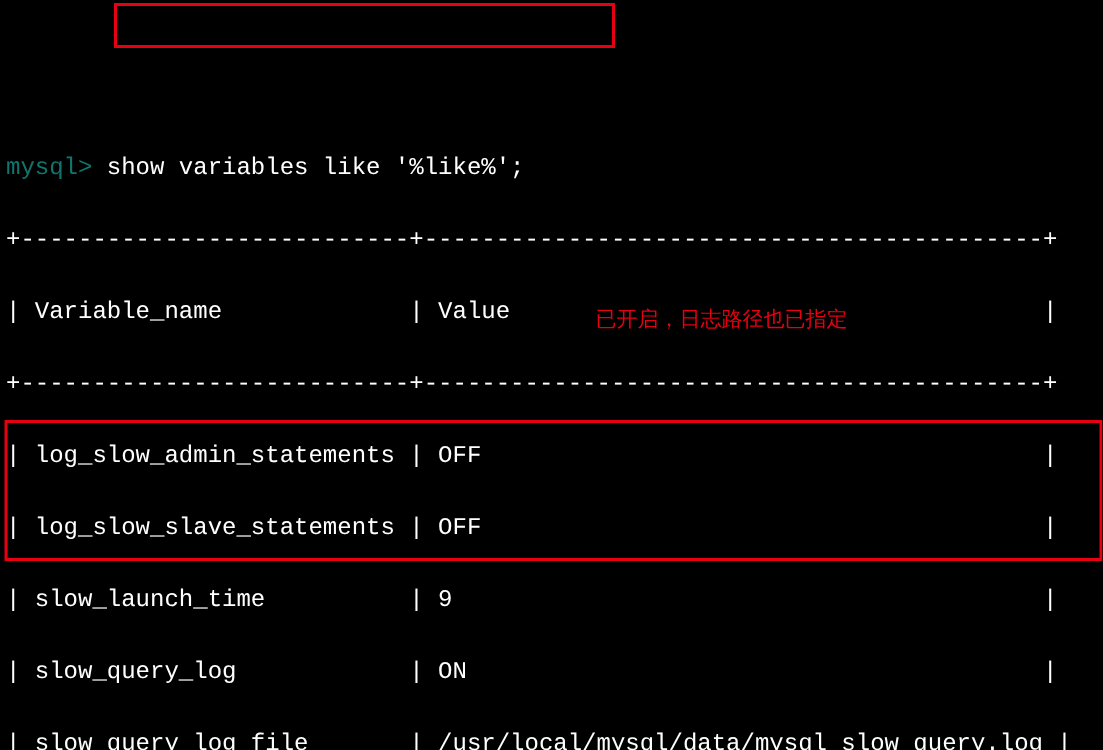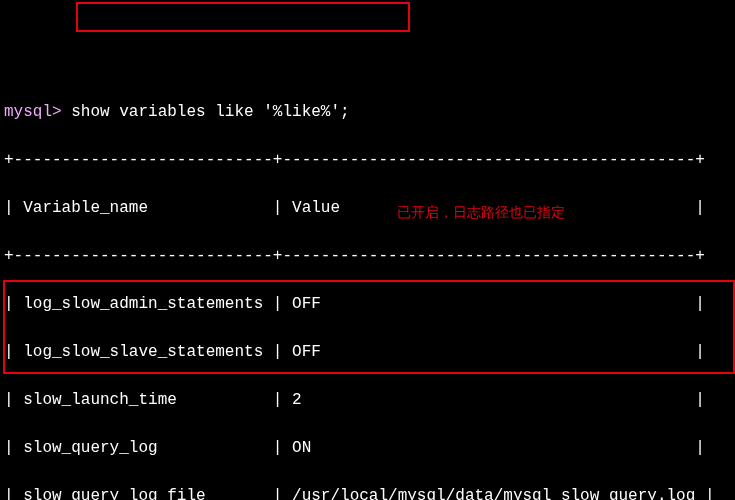--- a/index.html
+++ b/index.html
@@ -9,21 +9,21 @@
       font-size: 16px;
       margin: 0;
       padding: 4px;
       width: 735px;
       height: 500px;
       box-sizing: border-box;
       white-space: pre;
       line-height: 1.5;
       position: relative;
     }
-    .prompt { color: #f0abfc; }
+    .prompt { color: #0f766e; }
     .highlight-box-1 {
       position: absolute;
       border: 2px solid #e60012;
       top: 2px;
       left: 76px;
       width: 330px;
       height: 26px;
       pointer-events: none;
     }
     .highlight-box-2 {
@@ -50,21 +50,21 @@
 <body>
 
 
 
 <span class="line"><span class="prompt">mysql&gt;</span><span> show variables like '%like%';</span></span>
 <span class="line">+---------------------------+-------------------------------------------+</span>
 <span class="line">| Variable_name             | Value                                     |</span>
 <span class="line">+---------------------------+-------------------------------------------+</span>
 <span class="line">| log_slow_admin_statements | OFF                                       |</span>
 <span class="line">| log_slow_slave_statements | OFF                                       |</span>
-<span class="line">| slow_launch_time          | 2                                         |</span>
+<span class="line">| slow_launch_time          | 9                                         |</span>
 <span class="line">| slow_query_log            | ON                                        |</span>
 <span class="line">| slow_query_log_file       | /usr/local/mysql/data/mysql_slow_query.log |</span>
 
 
 
 <div class="highlight-box-1"></div>
 <div class="highlight-box-2"></div>
 <div class="annotation">已开启，日志路径也已指定</div>
 
 

